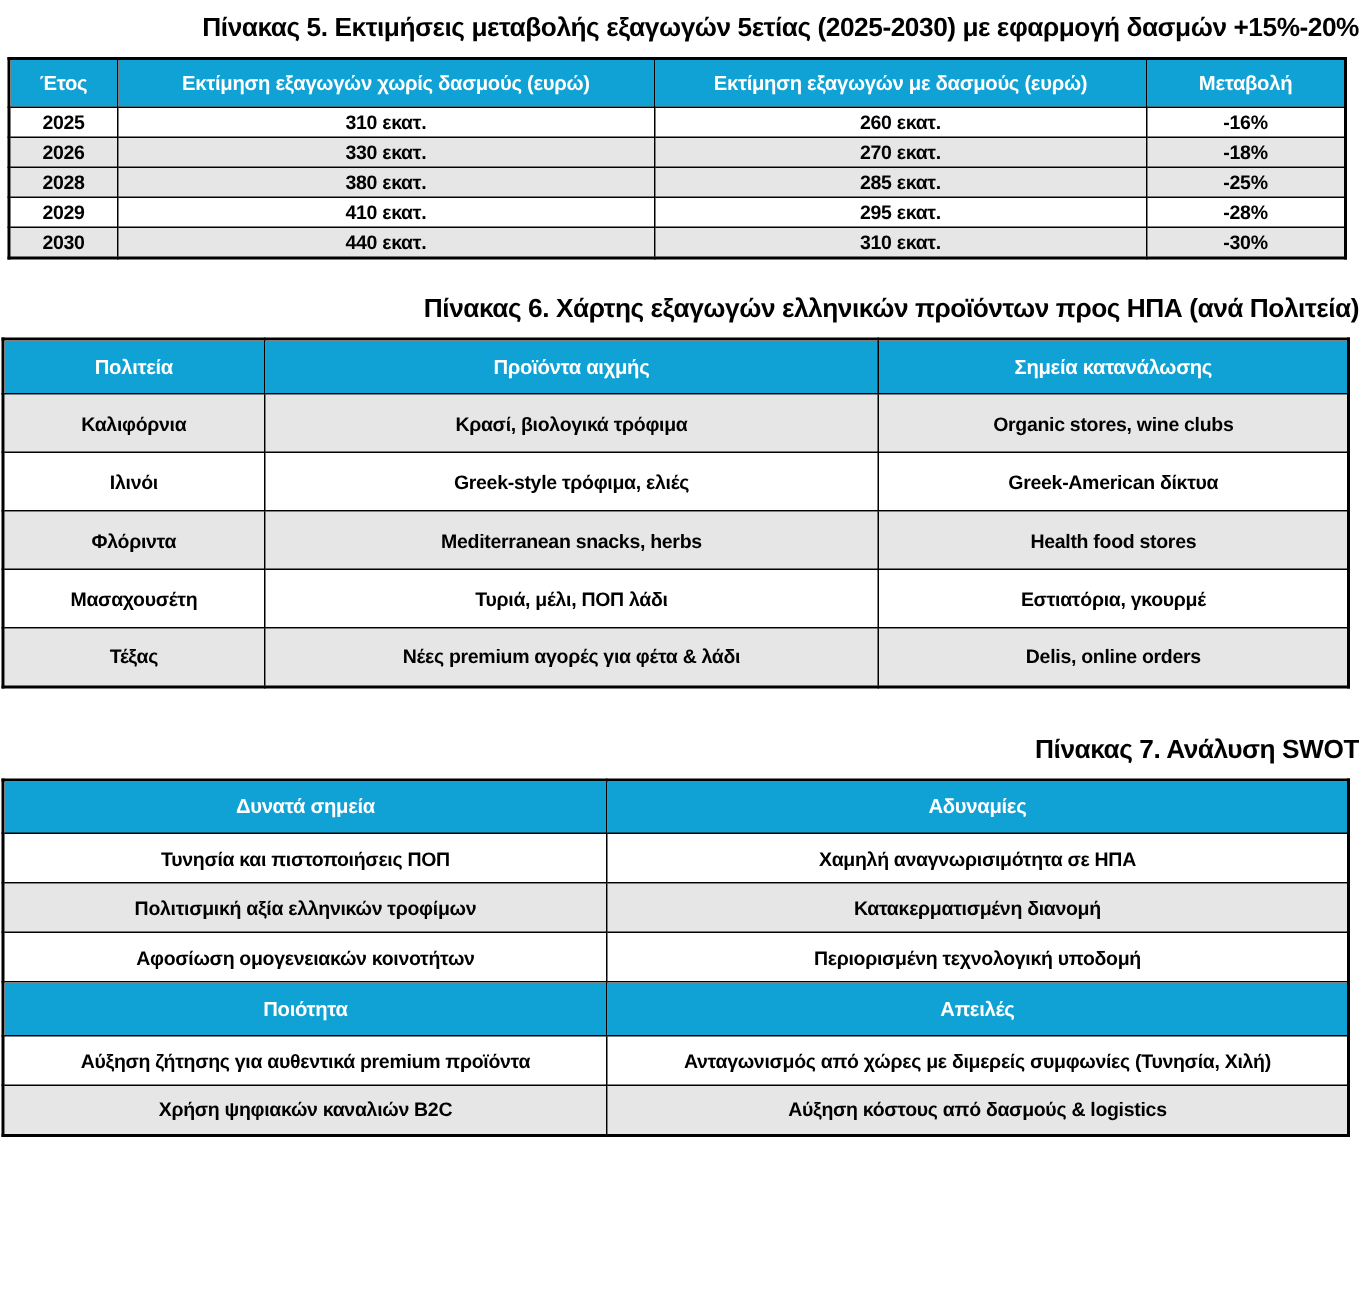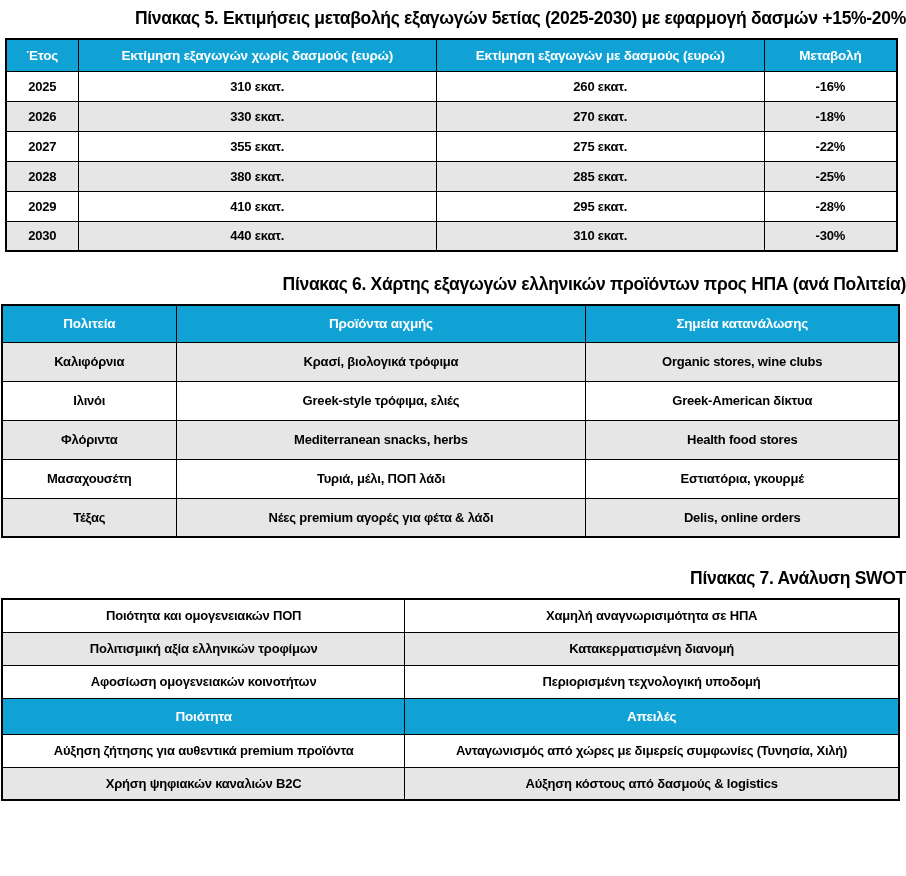--- a/index.html
+++ b/index.html
@@ -45,21 +45,21 @@
   th{
     background:var(--header-bg);
     color:var(--header-text);
     font-size:13.5px;
     margin-top:28px;
   }
   td{font-size:13px;}
   tr.gray td{background:var(--row-alt);}
   tr.white td{background:var(--row-white);}
   .t5{width:893px;margin-left:5px;}
-  .t5 tr{height:30px;}
+  .t5 tr{height:20px;}
   .t5 tr.head{height:32px;}
   .t6{width:899px;margin-left:1px;}
   .t6 tr{height:39px;}
   .t6 tr.head{height:37px;border-radius:13px;}
   .t7{width:899px;margin-left:1px;}
   .t7 tr{height:33px;}
   .t7 tr.head{height:36px;}
 </style>
 </head>
 <body>
@@ -87,26 +87,20 @@
       <td>310 εκατ.</td>
       <td>260 εκατ.</td>
       <td>-16%</td>
     </tr>
     <tr class="gray">
       <td>2026</td>
       <td>330 εκατ.</td>
       <td>270 εκατ.</td>
       <td>-18%</td>
     </tr>
-    <tr class="white">
-      <td>2027</td>
-      <td>355 εκατ.</td>
-      <td>275 εκατ.</td>
-      <td>-22%</td>
-    </tr>
     <tr class="gray">
       <td>2028</td>
       <td>380 εκατ.</td>
       <td>285 εκατ.</td>
       <td>-25%</td>
     </tr>
     <tr class="white">
       <td>2029</td>
       <td>410 εκατ.</td>
       <td>295 εκατ.</td>
@@ -164,22 +158,26 @@
     </table>
 
   <div class="tbl-title title-7">Πίνακας 7. Ανάλυση SWOT</div>
 
   <table class="tbl t7">
     <colgroup>
       <col style="width:44.9%">
         <col style="width:55.1%">
     </colgroup>
     <tbody>
-    <tr class="white">
-      <td>Ποιότητα και ομογενειακών ΠΟΠ</td>
+        <tr class="head">
+      <th>Δυνατά σημεία</th>
+      <th>Αδυναμίες</th>
+    </tr>
+    <tr class="white">
+      <td>Τυνησία και πιστοποιήσεις ΠΟΠ</td>
       <td>Χαμηλή αναγνωρισιμότητα σε ΗΠΑ</td>
     </tr>
     <tr class="gray">
       <td>Πολιτισμική αξία ελληνικών τροφίμων</td>
       <td>Κατακερματισμένη διανομή</td>
     </tr>
     <tr class="white">
       <td>Αφοσίωση ομογενειακών κοινοτήτων</td>
       <td>Περιορισμένη τεχνολογική υποδομή</td>
     </tr>

